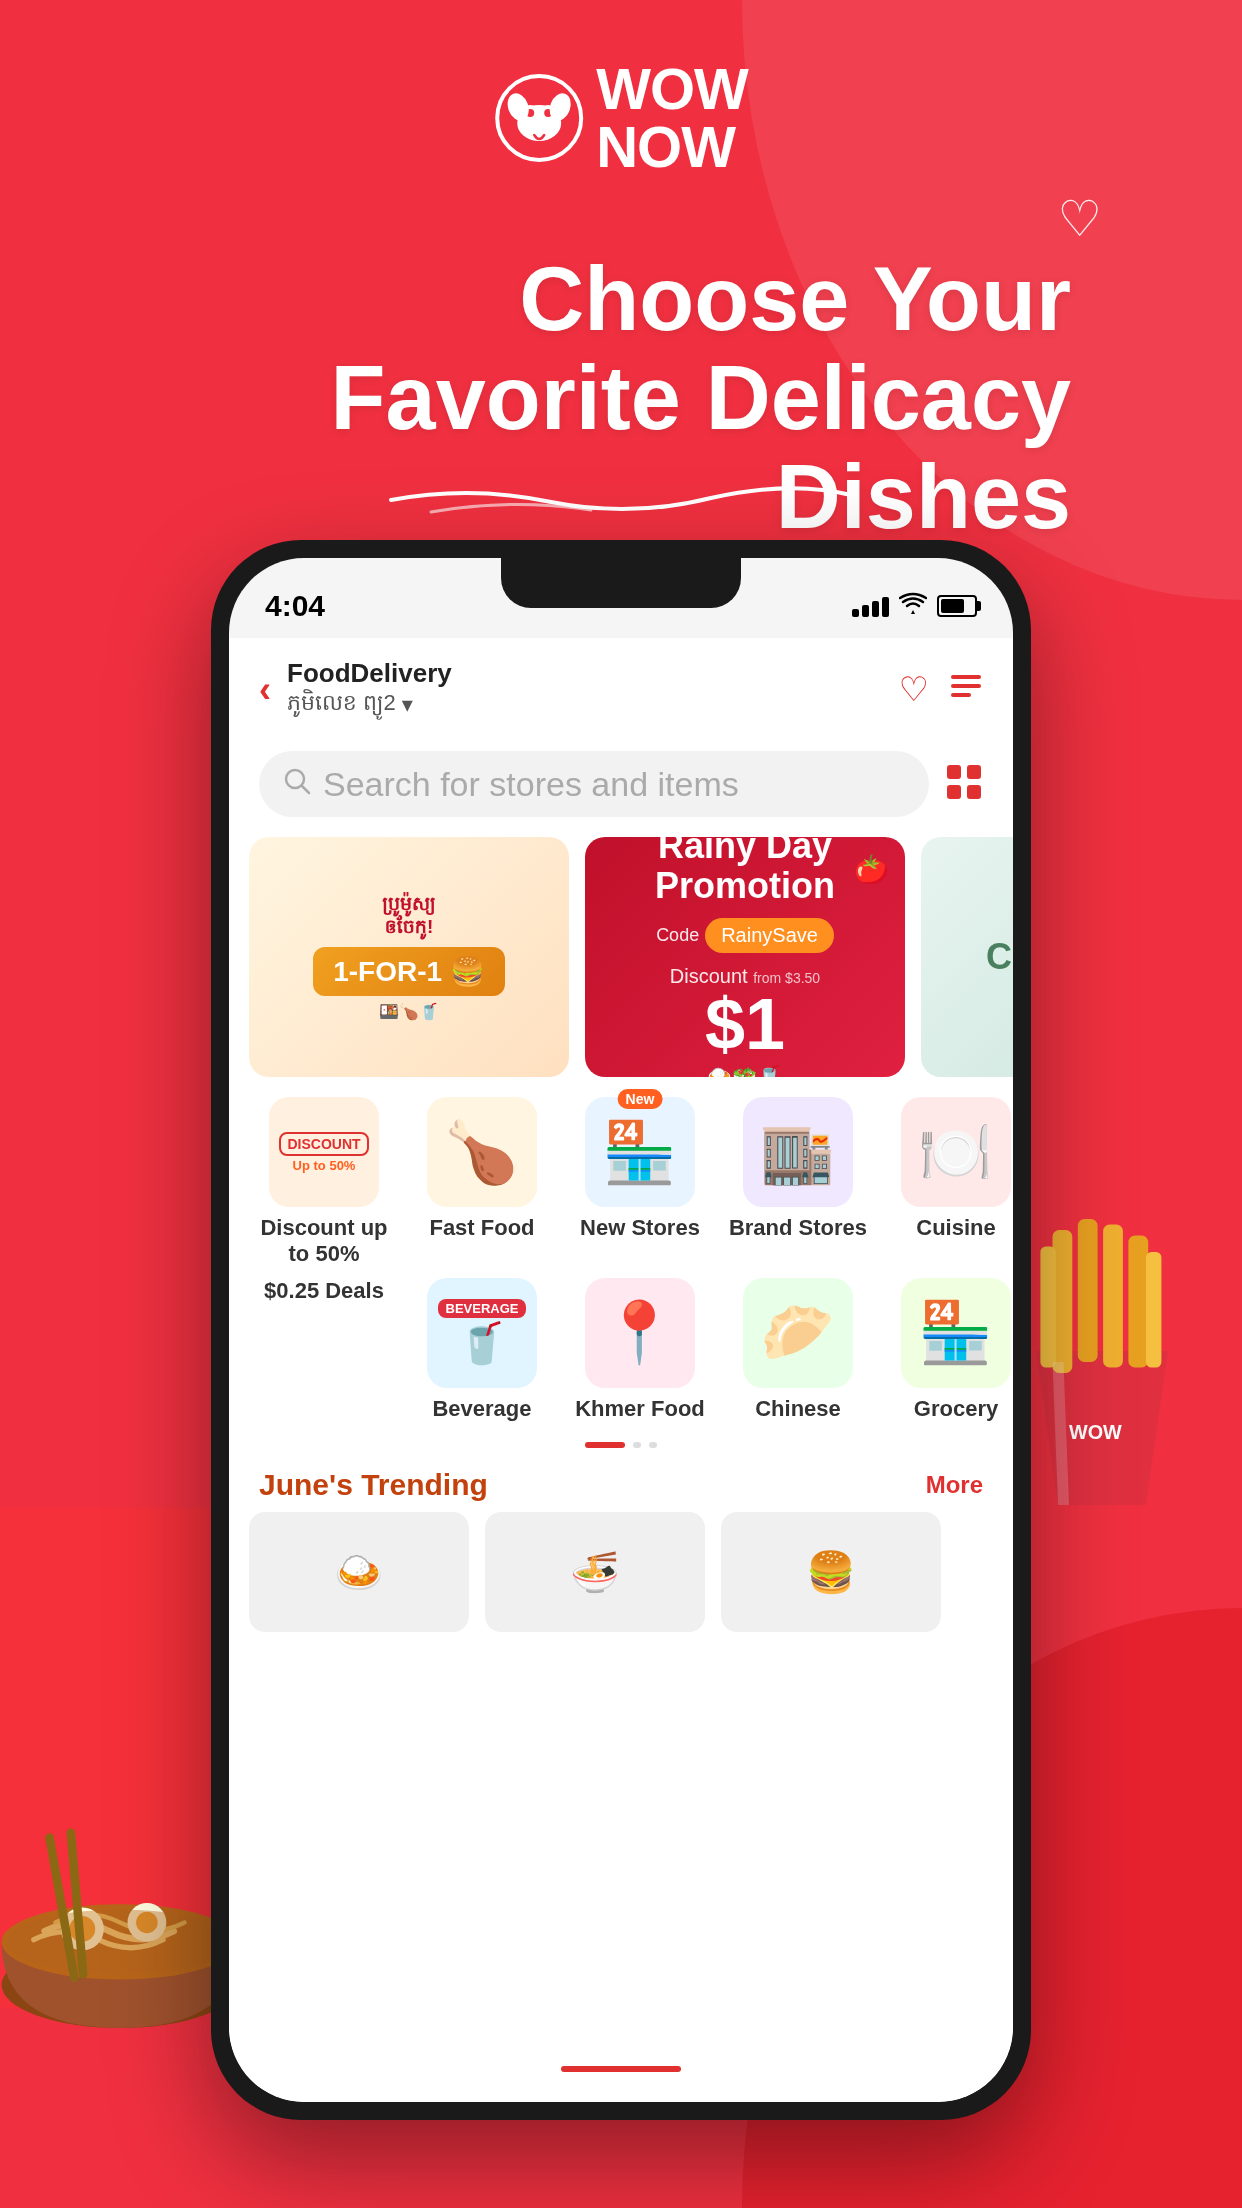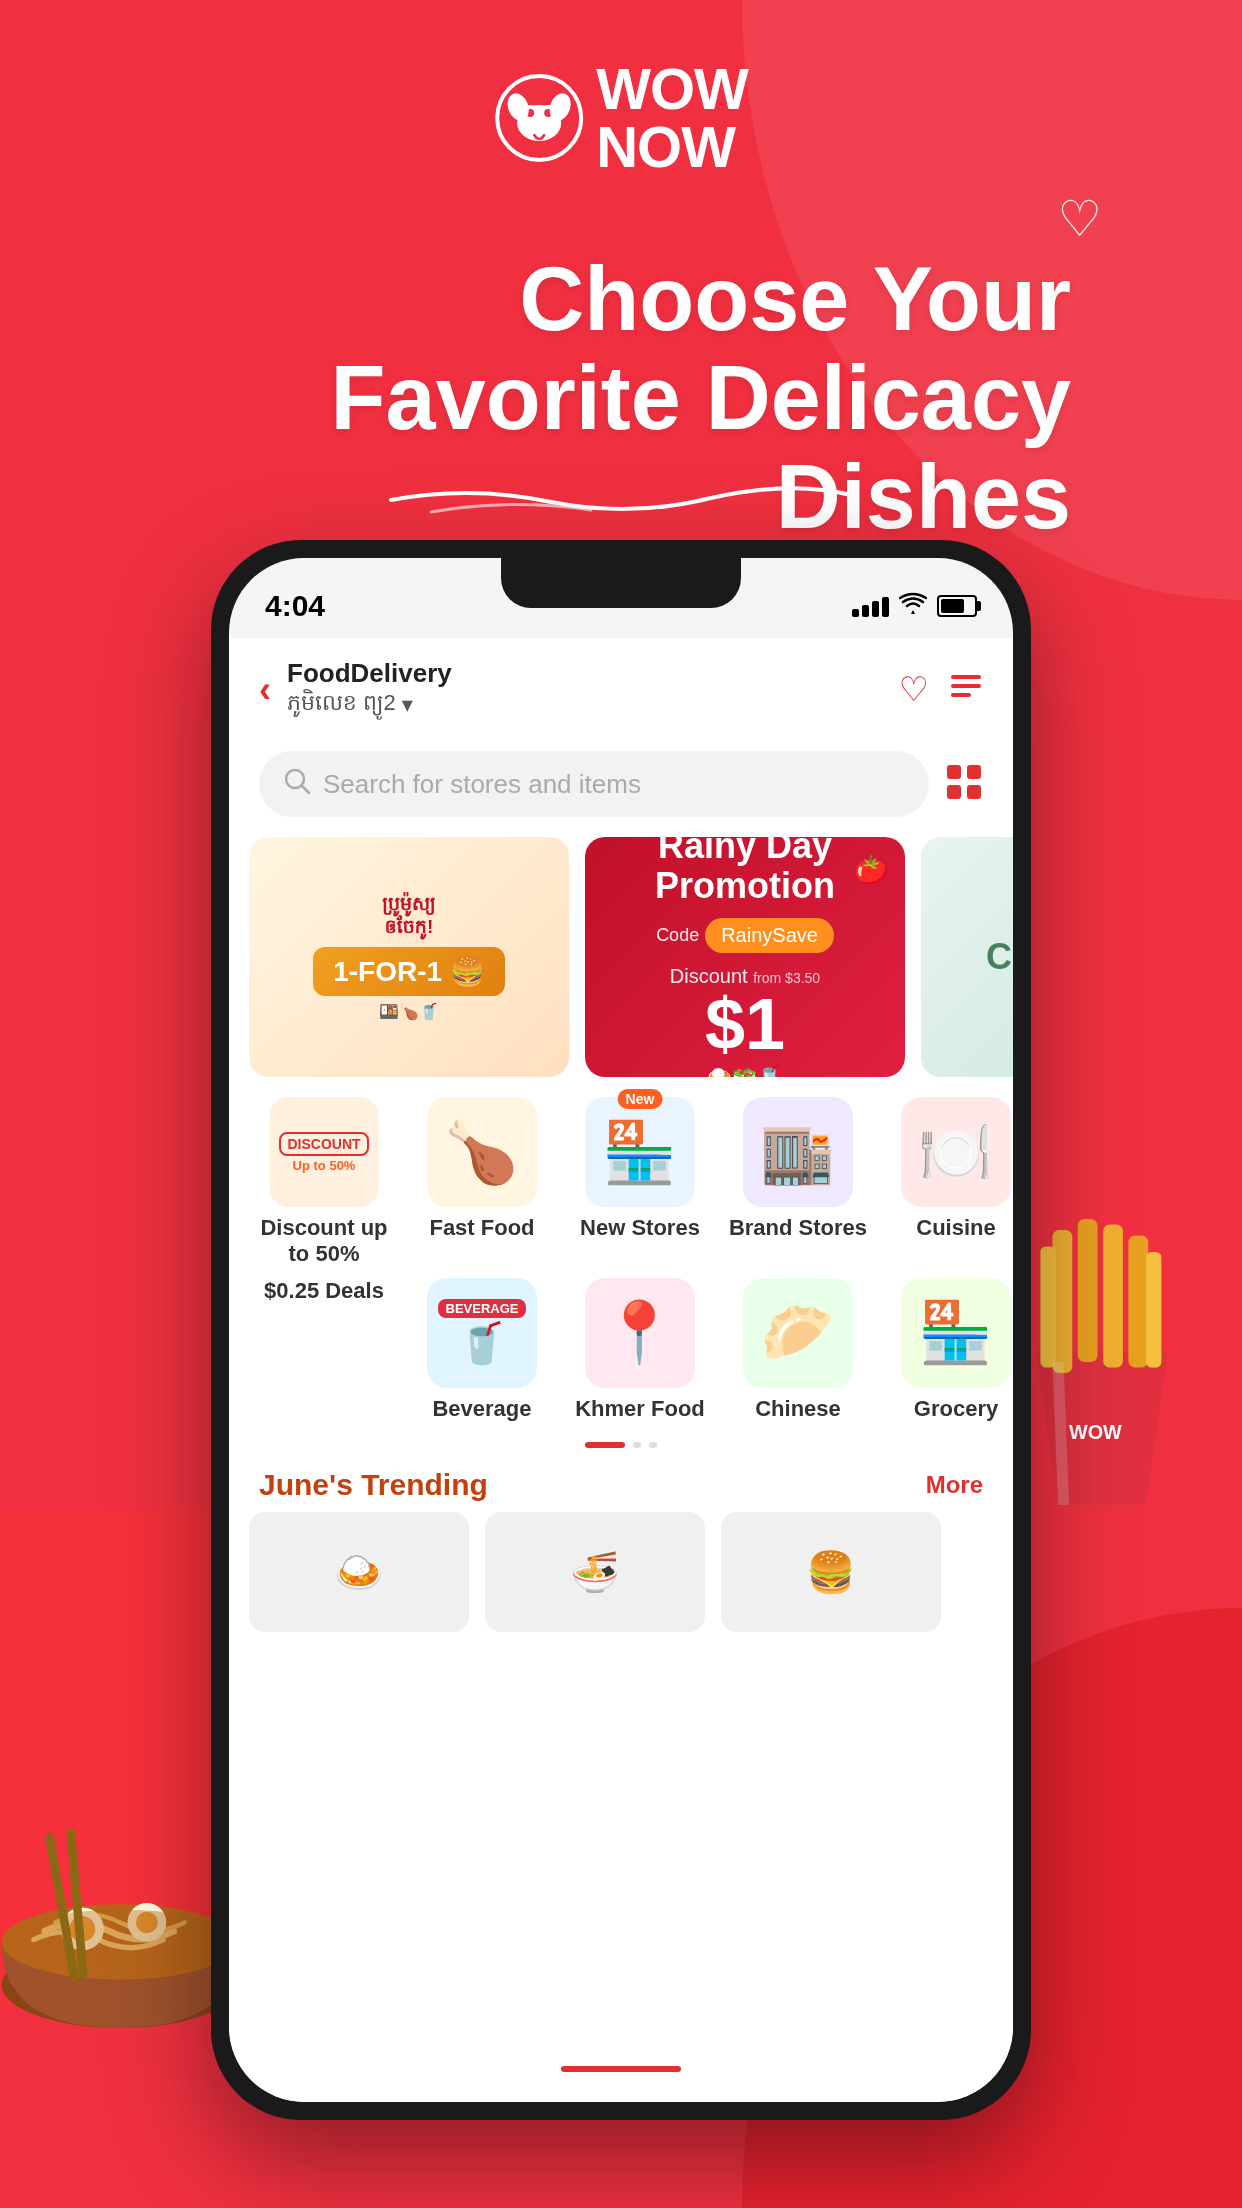--- a/index.html
+++ b/index.html
@@ -269,21 +269,21 @@
       display: flex;
       align-items: center;
       padding: 0 24px;
       gap: 12px;
     }
     .search-icon {
       font-size: 28px;
       color: #aaa;
     }
     .search-placeholder {
-      font-size: 26px;
+      font-size: 34px;
       color: #aaa;
     }
 
     
     .banners {
       padding: 0 20px;
       display: flex;
       gap: 16px;
       overflow: hidden;
     }

